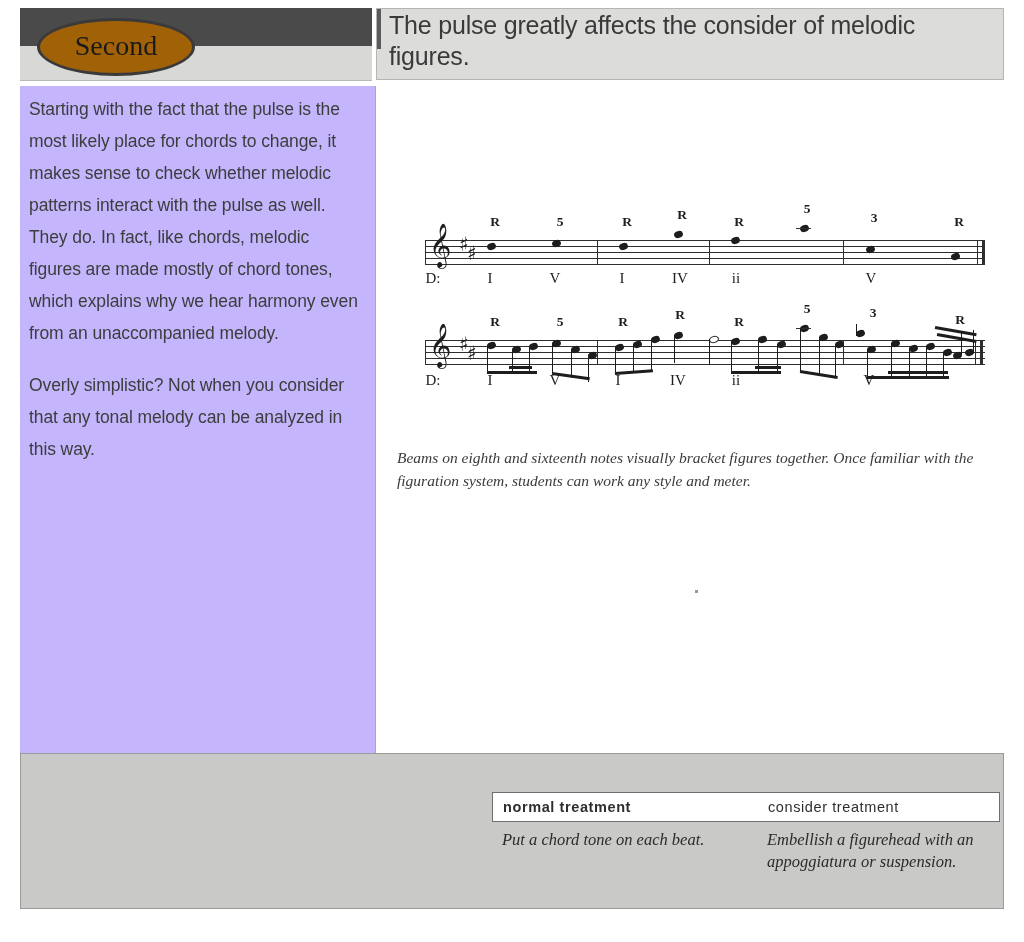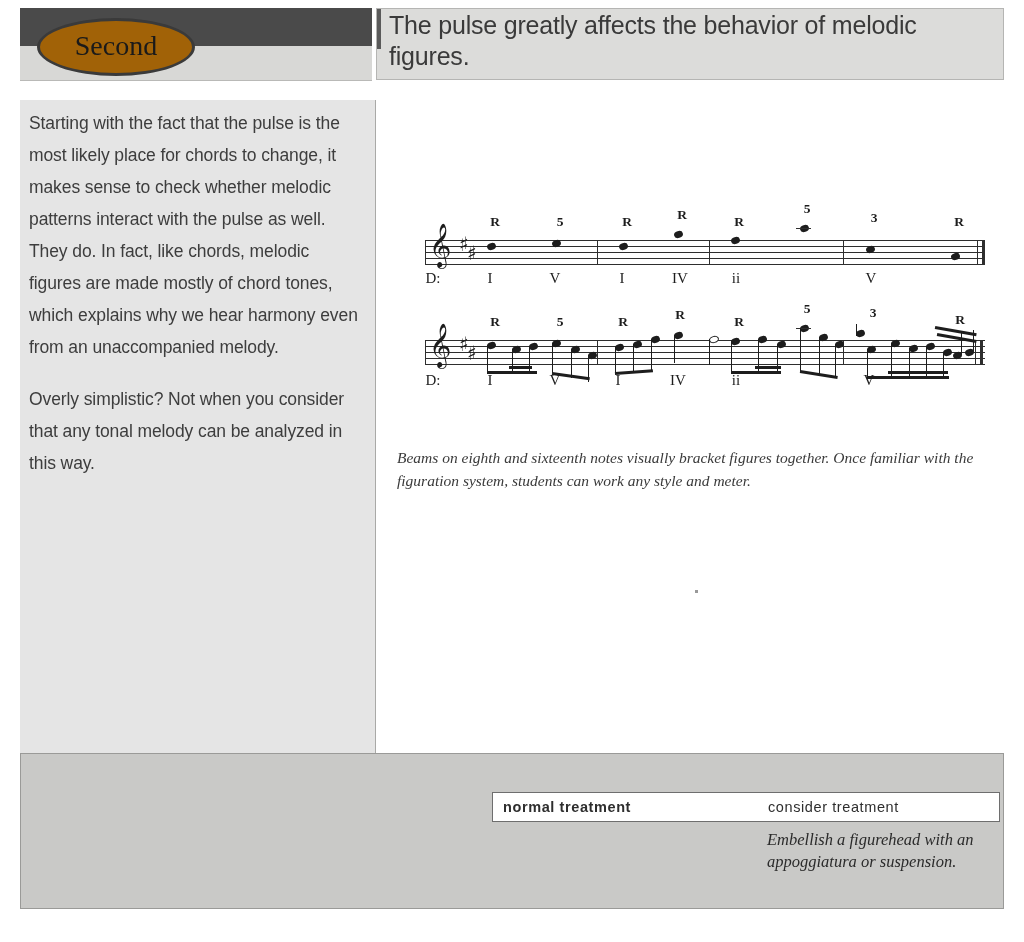--- a/index.html
+++ b/index.html
@@ -75,22 +75,22 @@
     letter-spacing:-0.2px;
   }
 
   
   .body-wrap{
     position:absolute;left:0;top:72px;width:984px;height:828px;
   }
 
   
   .left-col{
-    position:absolute;left:0;top:20px;width:356px;height:667px;
-    background:#e5e5e5;
+    position:absolute;left:0;top:6px;width:356px;height:667px;
+    background:#c4b5fd;
     border-right:1px solid #a9a9a7;
     box-sizing:border-box;
   }
   .left-col p{
     margin:0 0 20px 0;
     font-size:17.5px;
     line-height:32px;
     color:#3d3d3d;
     letter-spacing:-0.1px;
   }
@@ -214,21 +214,21 @@
 
   <div class="header">
     <div class="hdr-dark"></div>
     <div class="hdr-dark-lower"></div>
     <div class="affirmation">AFFIRMATION:</div>
     <div class="oval">
       <div class="oval-label">Second</div>
     </div>
     <div class="hdr-right">
       <div class="hdr-right-accent"></div>
-      <div class="hdr-title">The pulse greatly affects the behavior of melodic figures.</div>
+      <div class="hdr-title">The pulse greatly affects the consider of melodic figures.</div>
     </div>
   </div>
 
   <div class="body-wrap">
 
     <div class="left-col">
       <div class="left-inner">
         <p>Starting with the fact that the pulse is the most likely place for chords to change, it makes sense to check whether melodic patterns interact with the pulse as well. They do. In fact, like chords, melodic figures are made mostly of chord tones, which explains why we hear harmony even from an unaccompanied melody.</p>
         <p>Overly simplistic? Not when you consider that any tonal melody can be analyzed in this way.</p>
       </div>
@@ -396,19 +396,20 @@
 
     <div class="bottom-band">
 
 
       <div class="ttable">
         <div class="thead">
           <div class="th th-a">normal treatment</div>
           <div class="th th-b">consider treatment</div>
         </div>
         <div class="tbody">
+          <div class="tcell tc-a">Put a chord tone on each beat.</div>
           <div class="tcell tc-b">Embellish a figurehead with an appoggiatura or suspension.</div>
         </div>
       </div>
     </div>
 
   </div>
 </div>
 
 </body></html>

